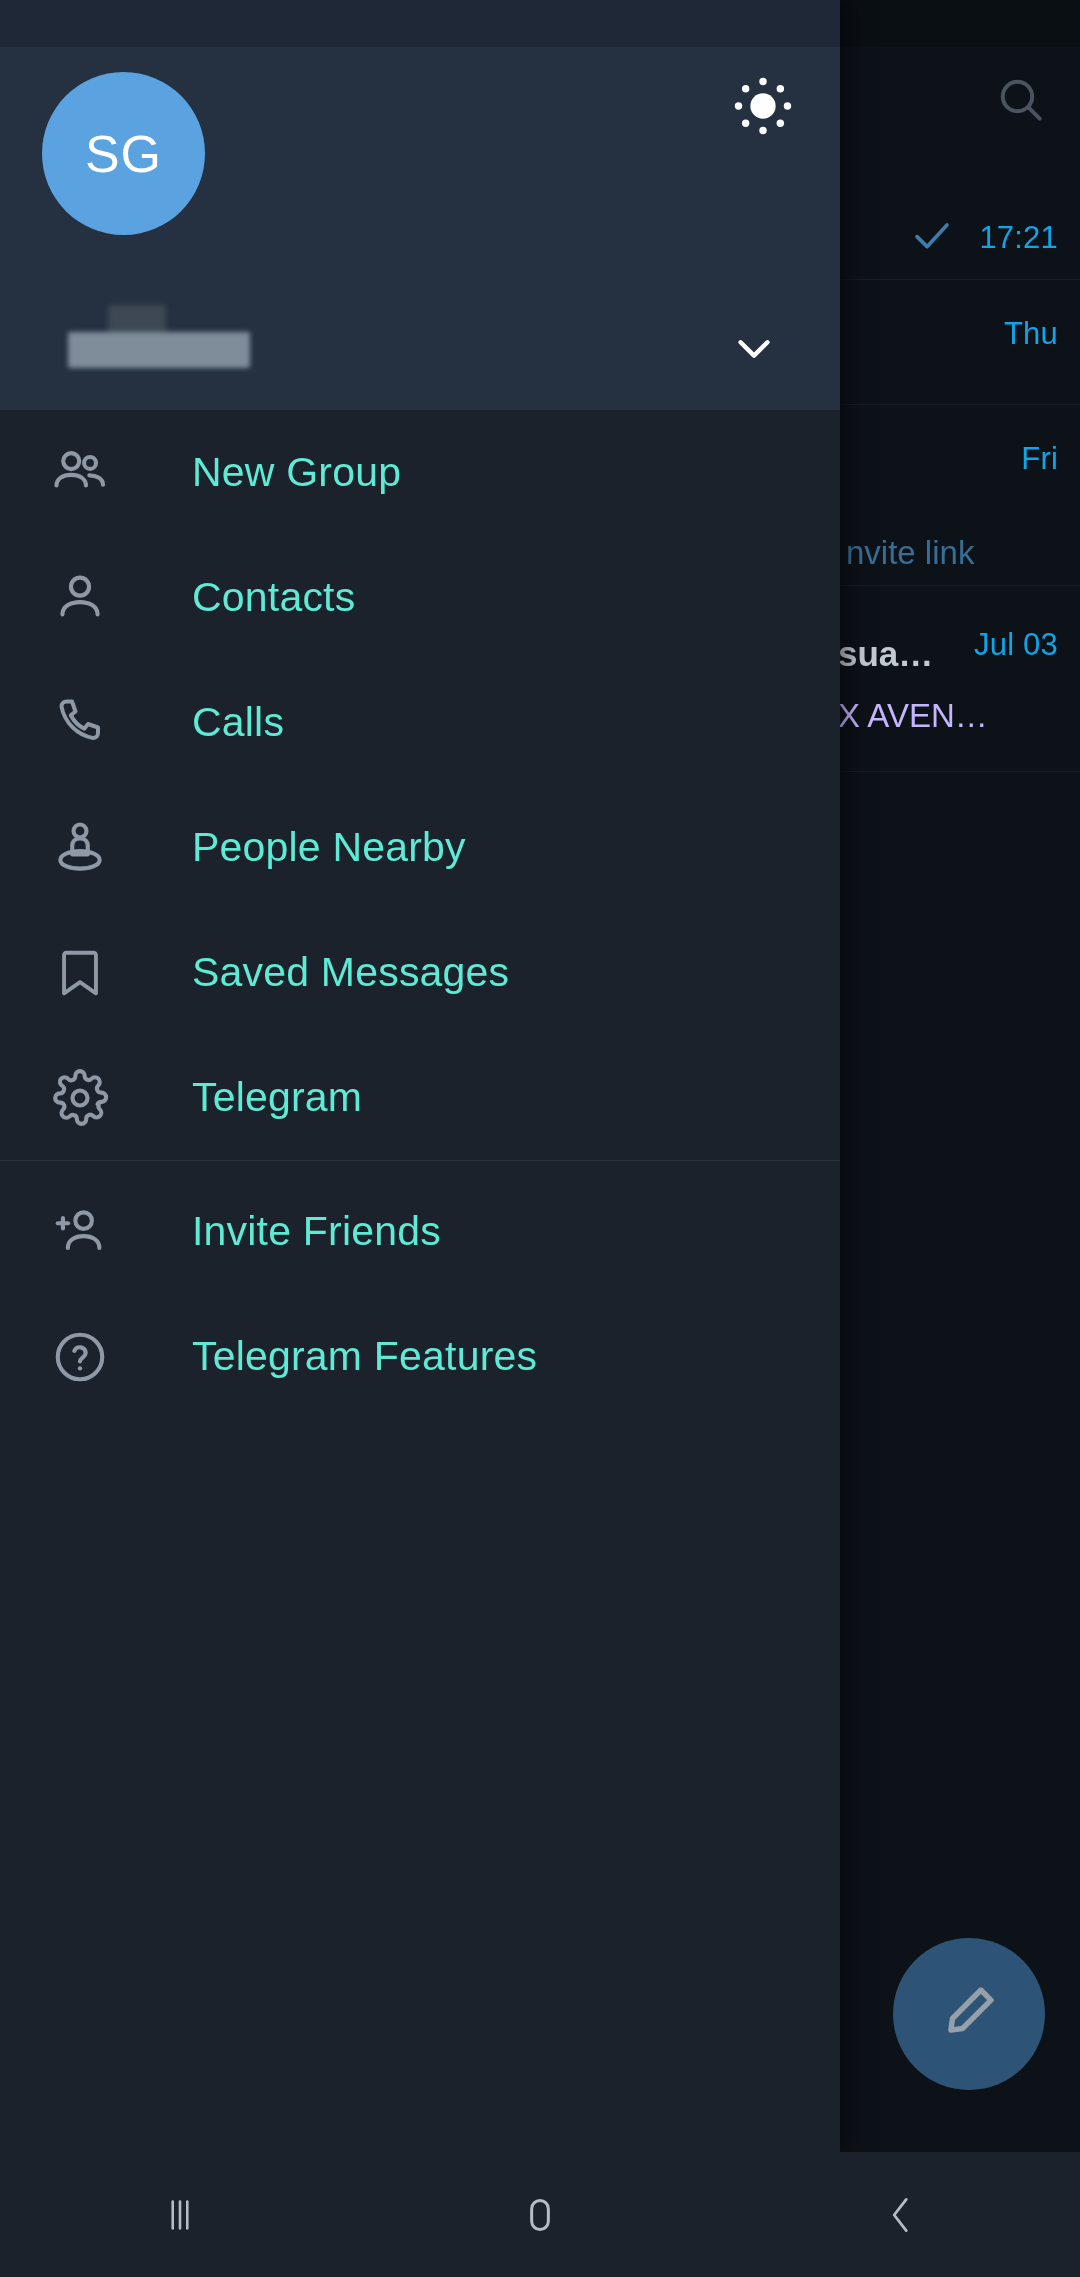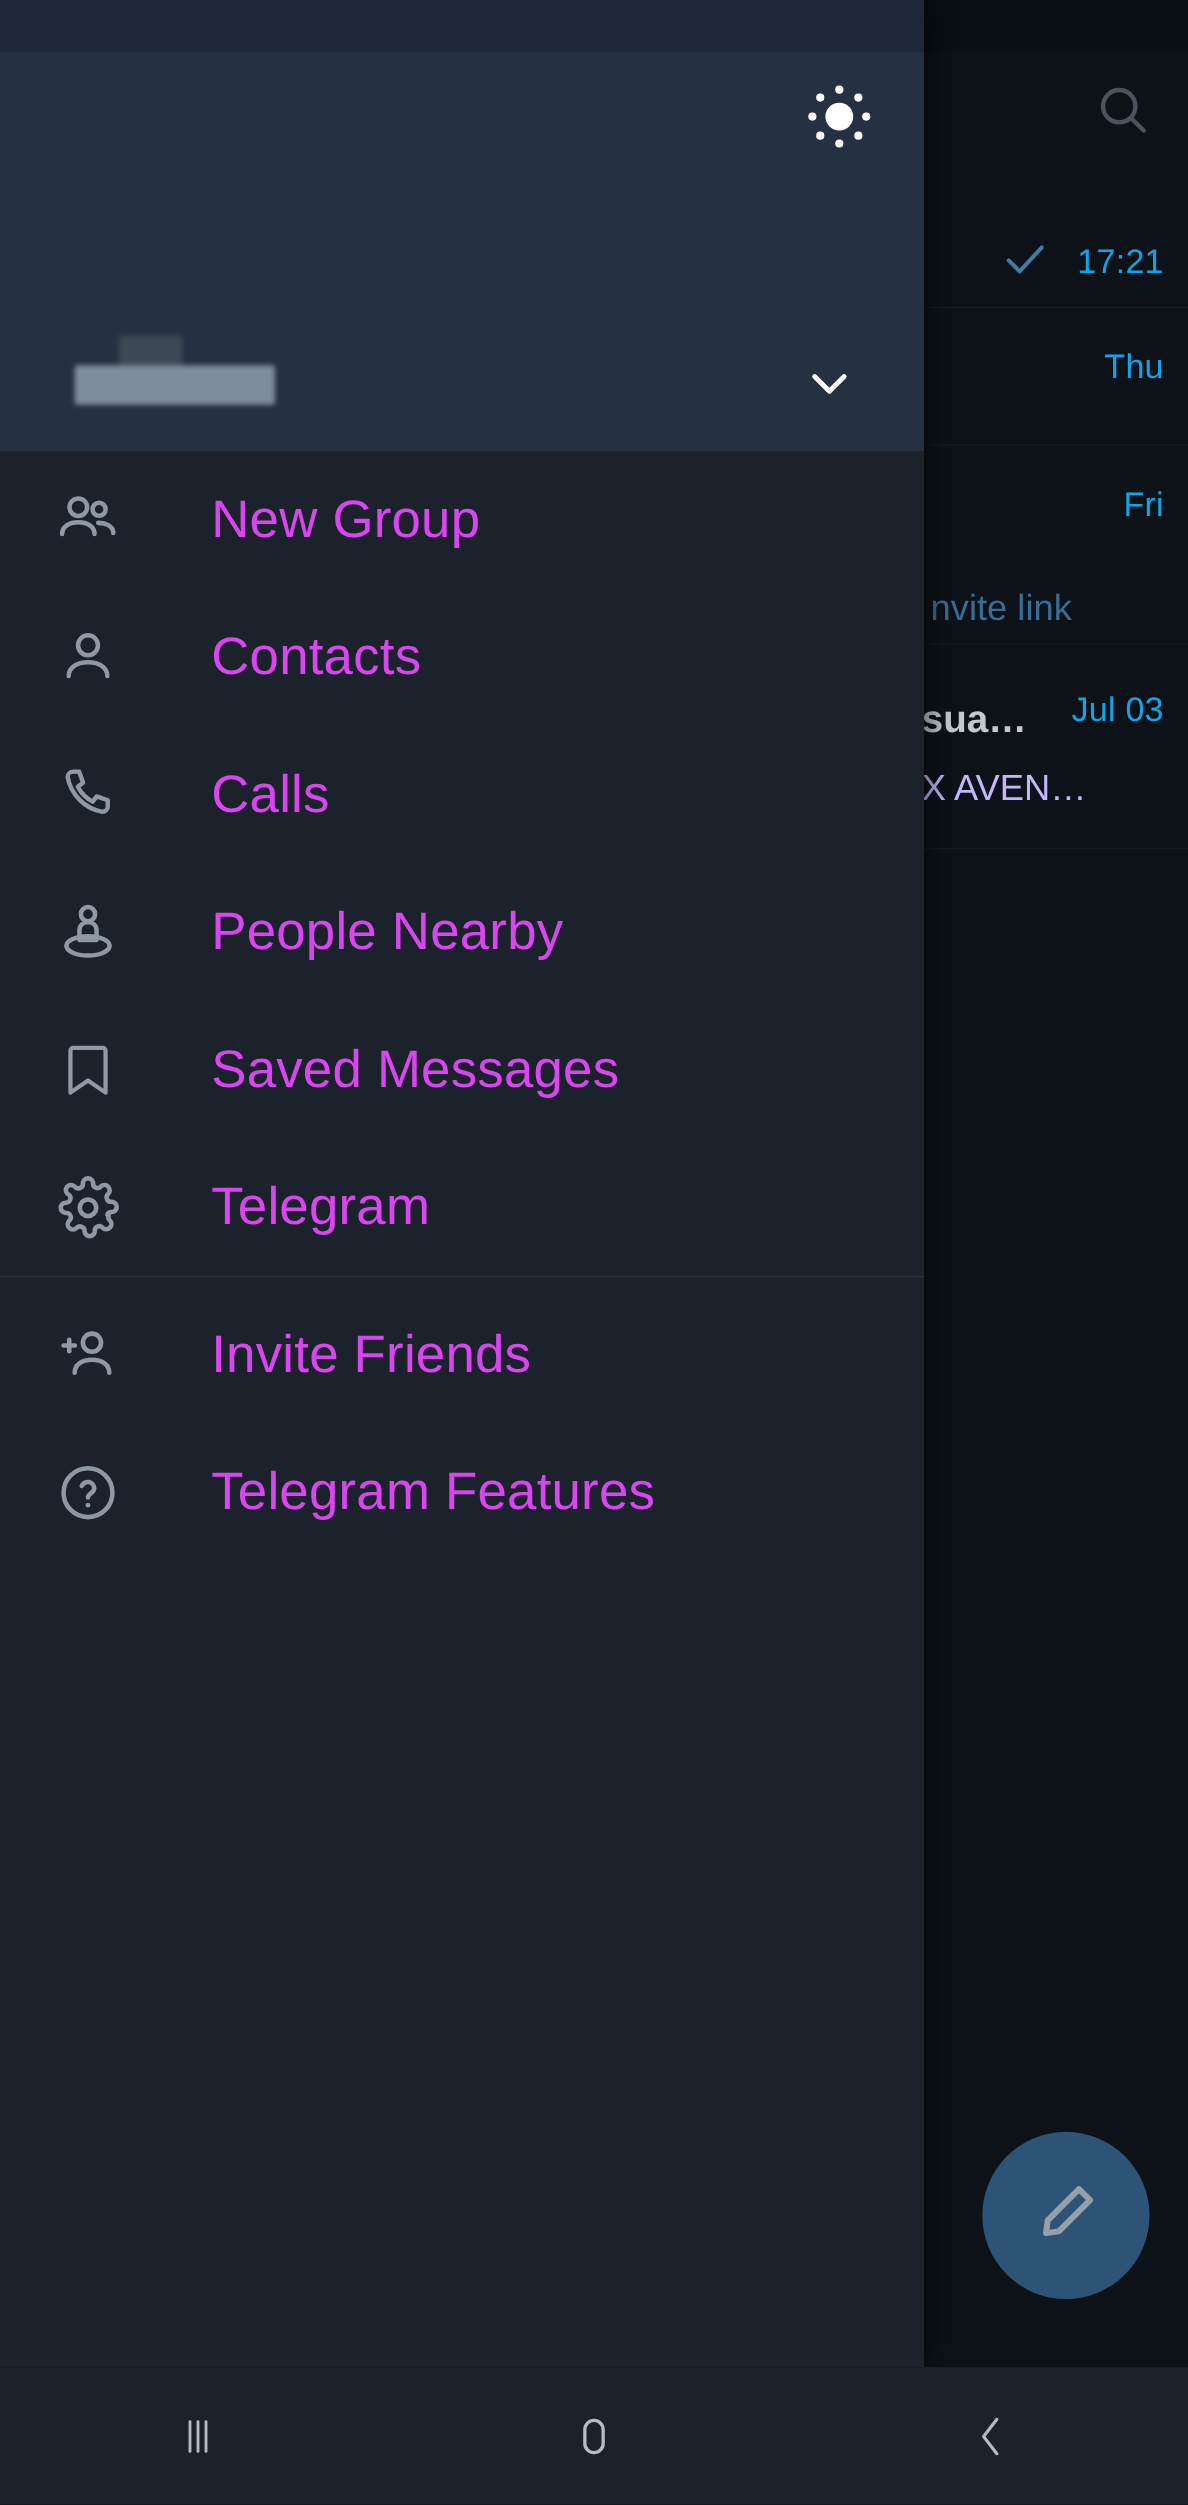--- a/index.html
+++ b/index.html
@@ -135,21 +135,21 @@
     width: 840px; height: 125px;
     display: flex; align-items: center;
   }
   .menu-icon {
     position: absolute; left: 45px;
     width: 70px; height: 70px;
     display: flex; align-items: center; justify-content: center;
   }
   .menu-label {
     position: absolute; left: 192px;
-    font-size: 48px; color: #d946ef;
+    font-size: 41px; color: #5eead4;
     letter-spacing: .2px;
     white-space: nowrap;
   }
 
   
   #navbar {
     position: absolute; left: 0; top: 2152px;
     width: 1080px; height: 125px;
     background: #1b222c;
     display: flex; align-items: center;
@@ -206,20 +206,23 @@
         </svg>
       </span>
     </div>
   </div>
 
   <div id="drawer">
 
     <div id="drawer-head">
       <div id="drawer-statusbar"></div>
 
+      <div id="avatar">
+        <span>SG</span>
+      </div>
 
       <div id="theme-toggle">
         <svg width="66" height="66" viewBox="0 0 24 24">
           <circle cx="12" cy="12" r="4.6" fill="#ffffff"></circle>
           <circle cx="12" cy="3.1" r="1.35" fill="#ffffff"></circle>
           <circle cx="12" cy="20.9" r="1.35" fill="#ffffff"></circle>
           <circle cx="3.1" cy="12" r="1.35" fill="#ffffff"></circle>
           <circle cx="20.9" cy="12" r="1.35" fill="#ffffff"></circle>
           <circle cx="5.7" cy="5.7" r="1.35" fill="#ffffff"></circle>
           <circle cx="18.3" cy="5.7" r="1.35" fill="#ffffff"></circle>

